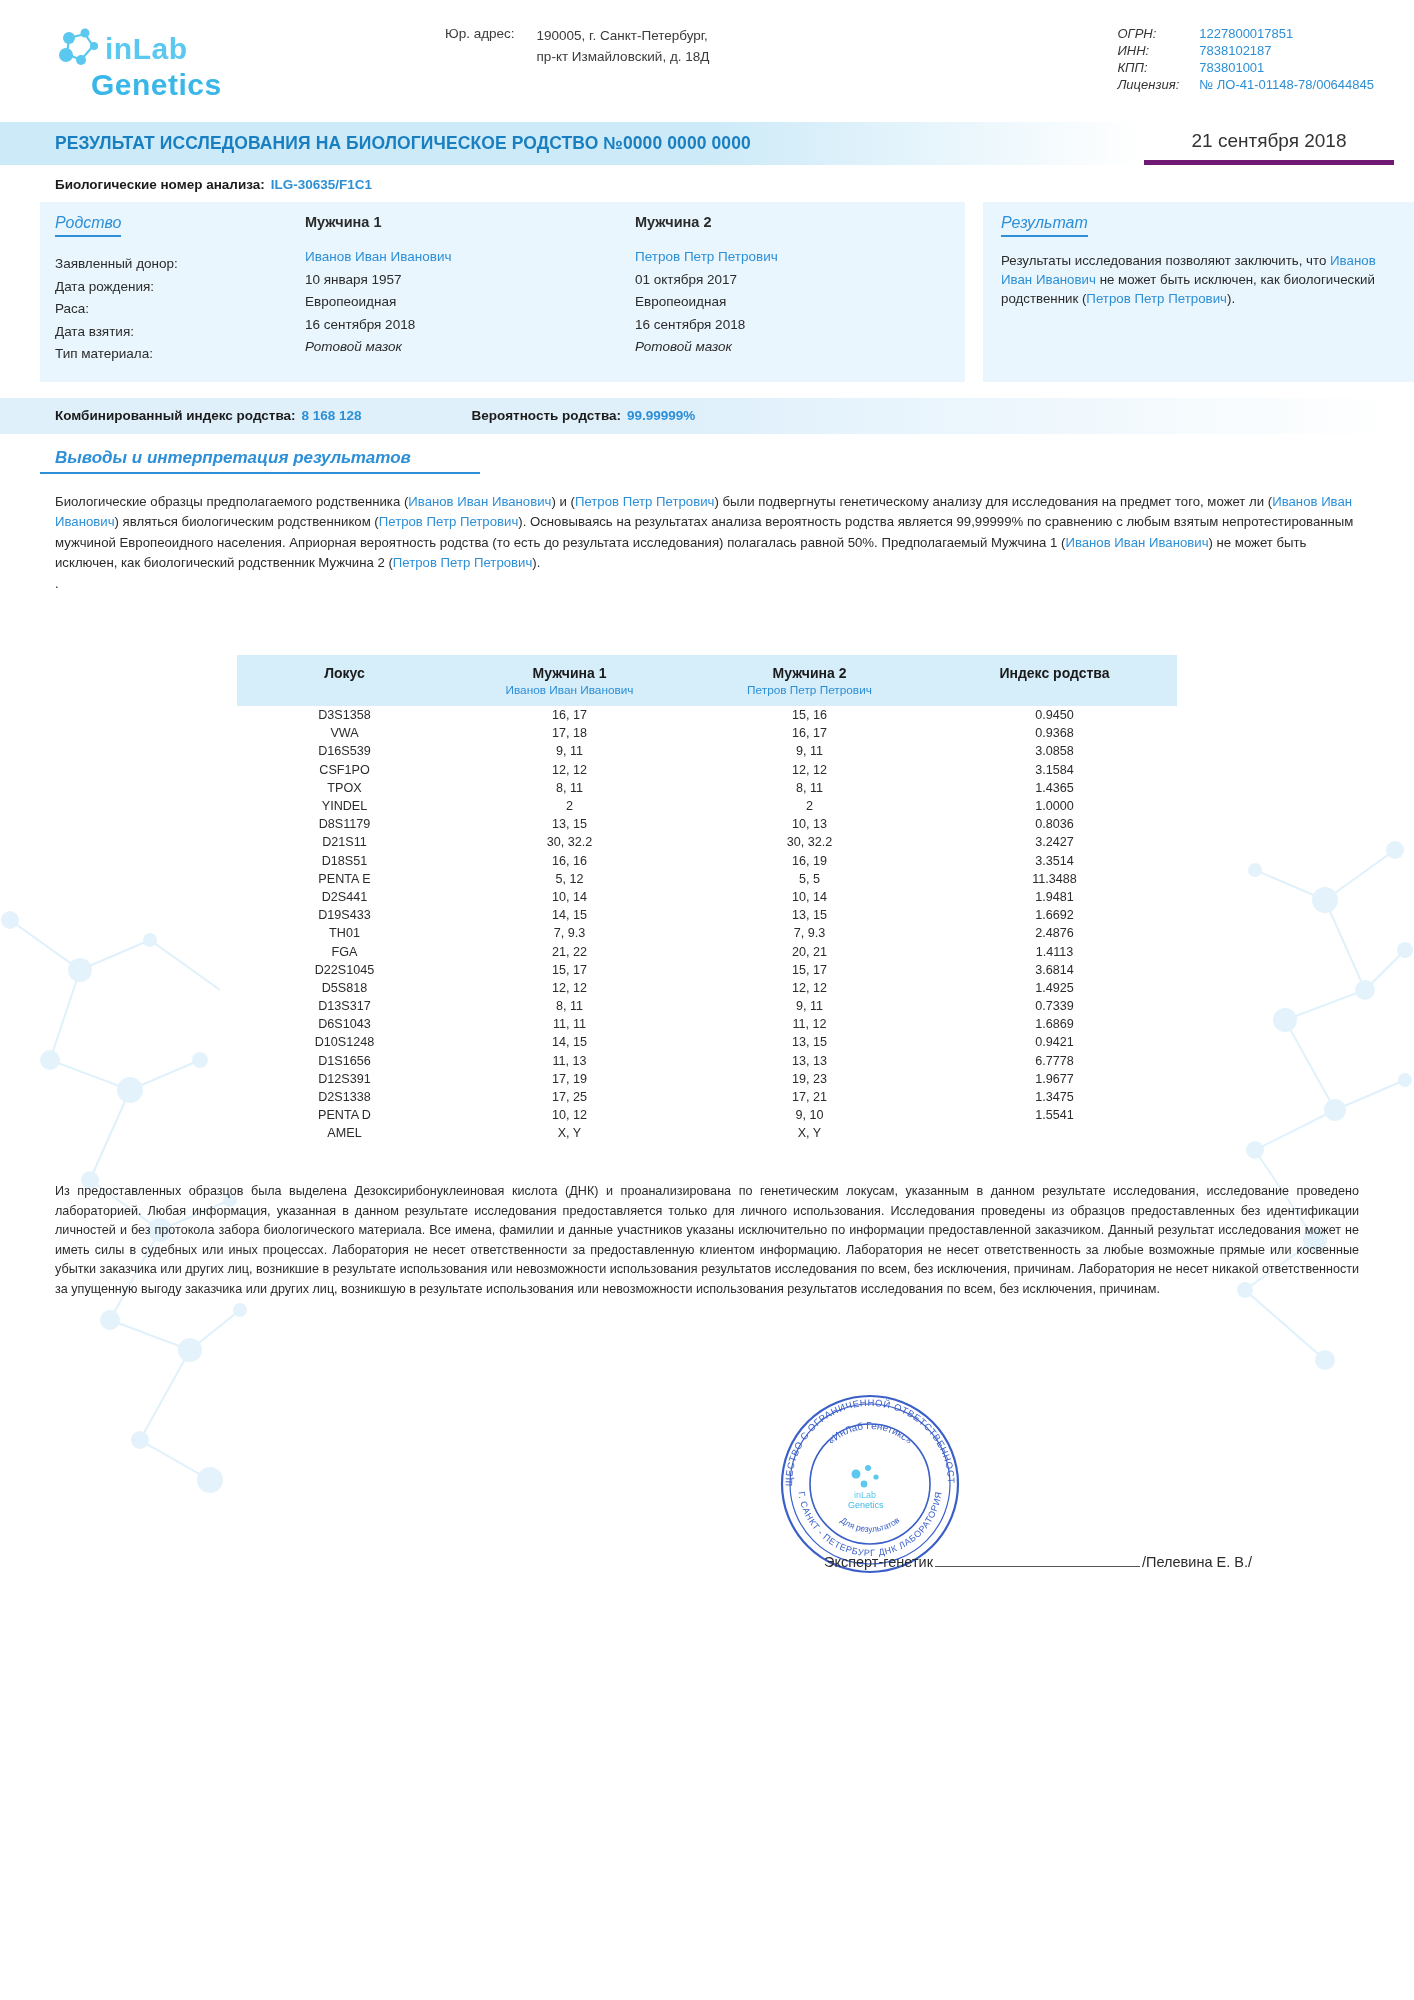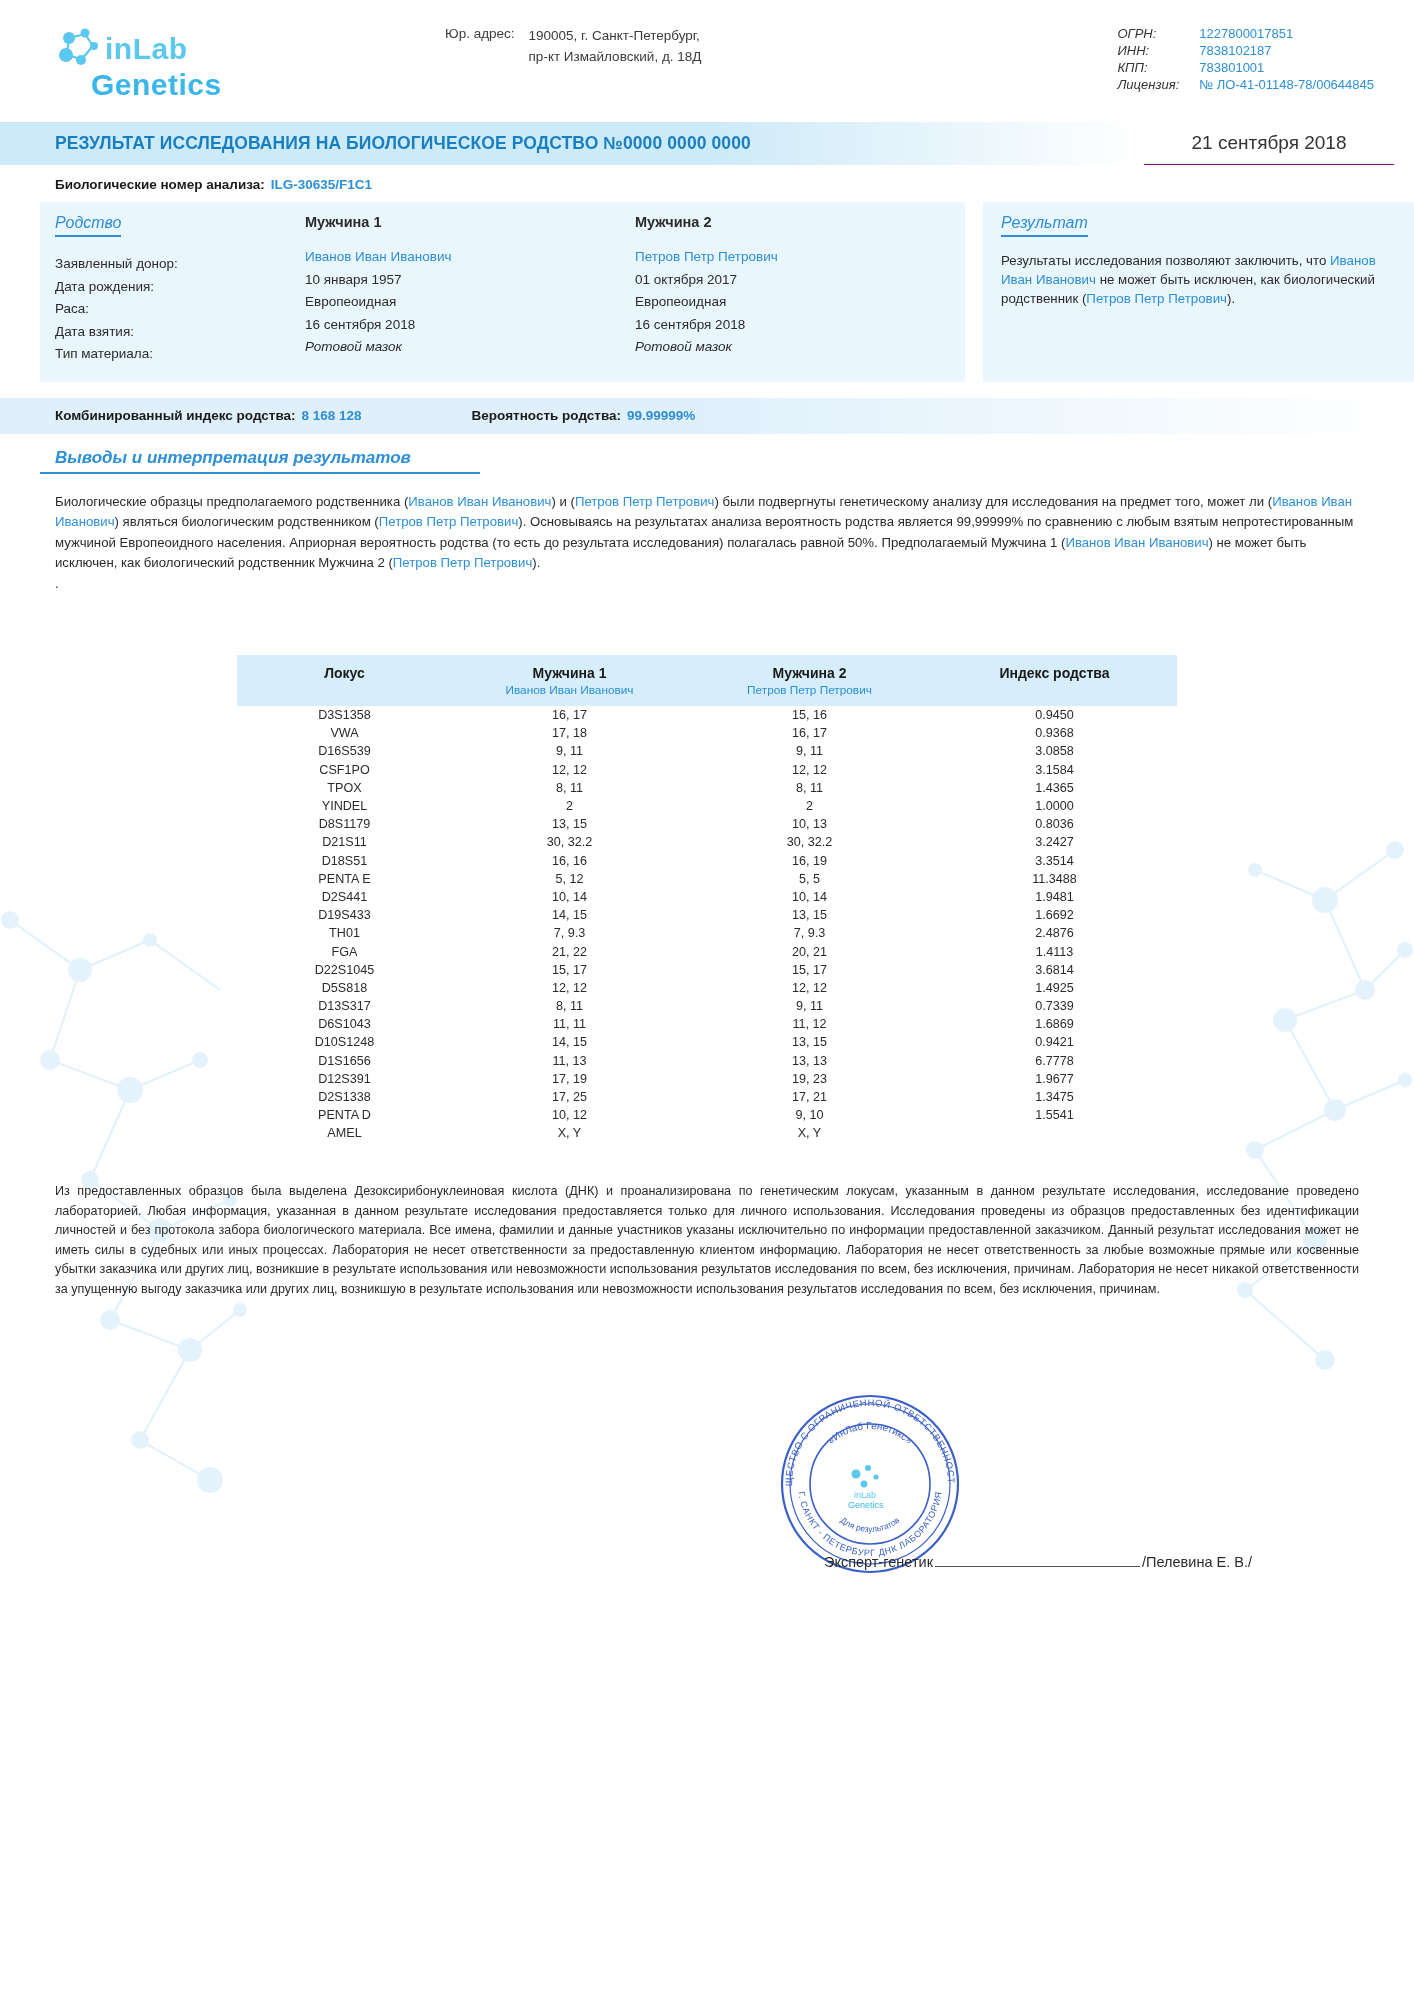--- a/index.html
+++ b/index.html
@@ -23,38 +23,38 @@
 
   
   .header { display: flex; align-items: flex-start; padding: 26px 40px 10px 55px; }
   .logo { width: 215px; flex: none; }
   .logo-mark { display: flex; align-items: center; }
   .logo-text { font-size: 30px; color: #5bc8ef; letter-spacing: .5px; font-weight: 600; }
   .logo-text .b { color: #39b7e8; }
 
   .addr-block { display: flex; margin-left: 175px; font-size: 13.5px; }
   .addr-label { color: #3b3b3b; font-size: 13.5px; white-space: nowrap; }
-  .addr-value { margin-left: 14px; color: #3b3b3b; line-height: 1.55; }
+  .addr-value { margin-left: 22px; color: #3b3b3b; line-height: 1.55; }
 
   .reg-block { margin-left: auto; display: grid; grid-template-columns: auto auto; column-gap: 20px; row-gap: 2px; font-size: 13px; }
   .reg-label { font-style: italic; color: #333; text-align: left; }
   .reg-value { color: #2d8fd6; white-space: nowrap; }
 
   
   .title-row { display: flex; align-items: stretch; margin: 10px 20px 0 0; }
   .title-bar {
     flex: 1 1 auto;
     background: linear-gradient(90deg, #cdeaf8 0%, #cdeaf8 62%, #ffffff 100%);
     padding: 11px 0 11px 55px;
     font-size: 17.5px; font-weight: bold; color: #1a7fc1; letter-spacing: .1px;
     display: flex; align-items: center;
   }
   .title-date {
     width: 250px; flex: none; display: flex; align-items: center; justify-content: center;
-    font-size: 19px; color: #333; border-bottom: 1px solid #701a75;
+    font-size: 19px; color: #333; border-bottom: 5px solid #701a75;
   }
   .lab-number { padding: 12px 0 10px 55px; font-size: 13.5px; font-weight: bold; color: #1b1b1b; }
   .lab-number .val { color: #2d8fd6; margin-left: 6px; }
 
   
   .panels { display: flex; align-items: stretch; padding: 0 20px 0 0; }
   .left-panel { flex: 1 1 auto; background: #eaf6fd; margin-left: 40px; padding: 12px 0 16px 15px; position: relative; }
   .section-h { font-size: 16px; font-style: italic; font-weight: normal; color: #2d8fd6; border-bottom: 2px solid #2d8fd6; display: inline-block; padding-bottom: 3px; }
   .persons { display: flex; }
   .col-labels { width: 250px; flex: none; }

